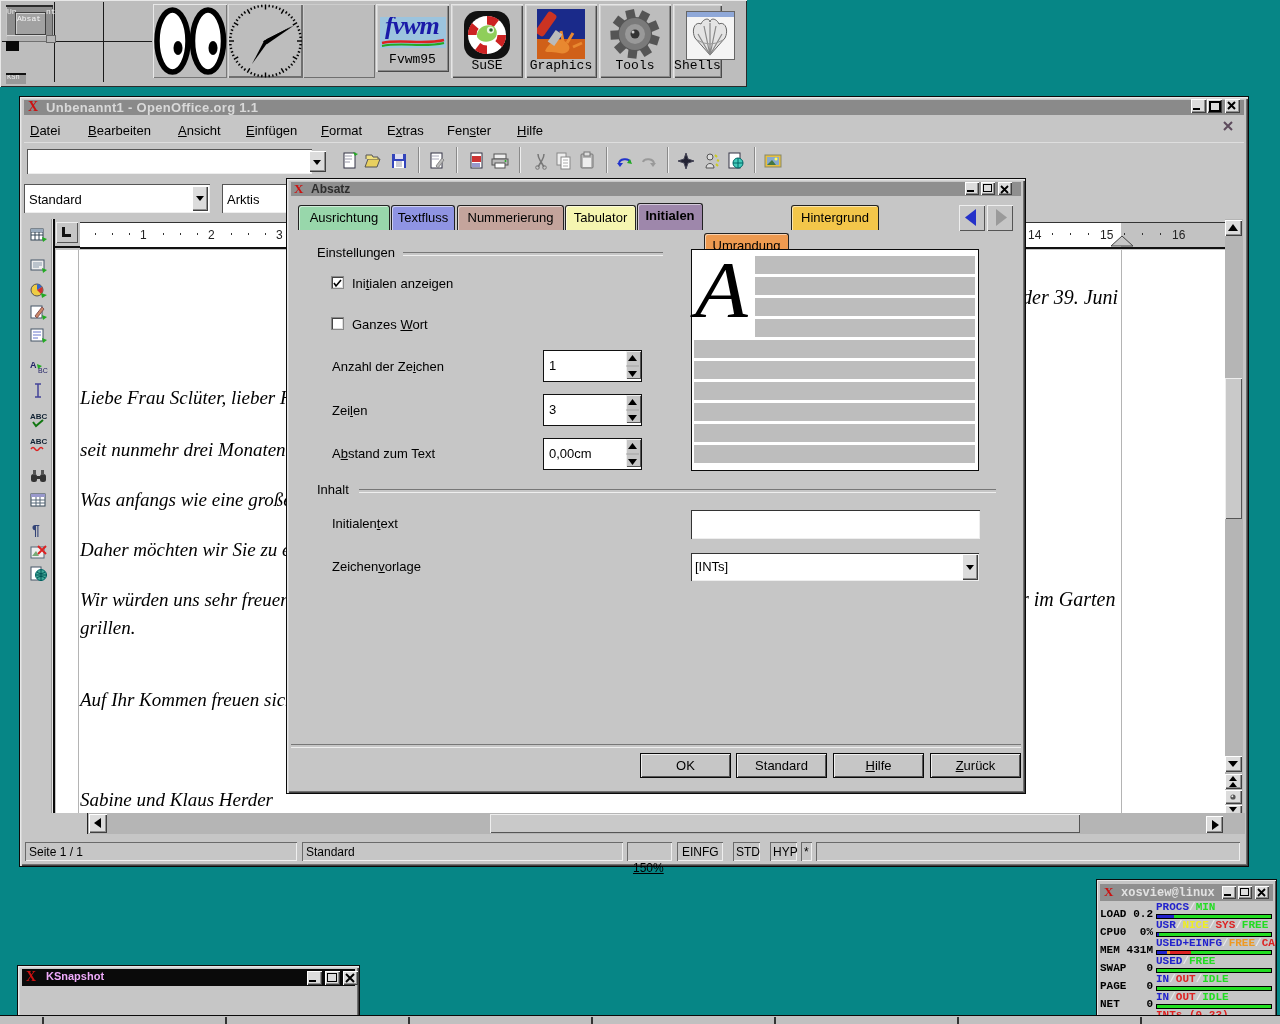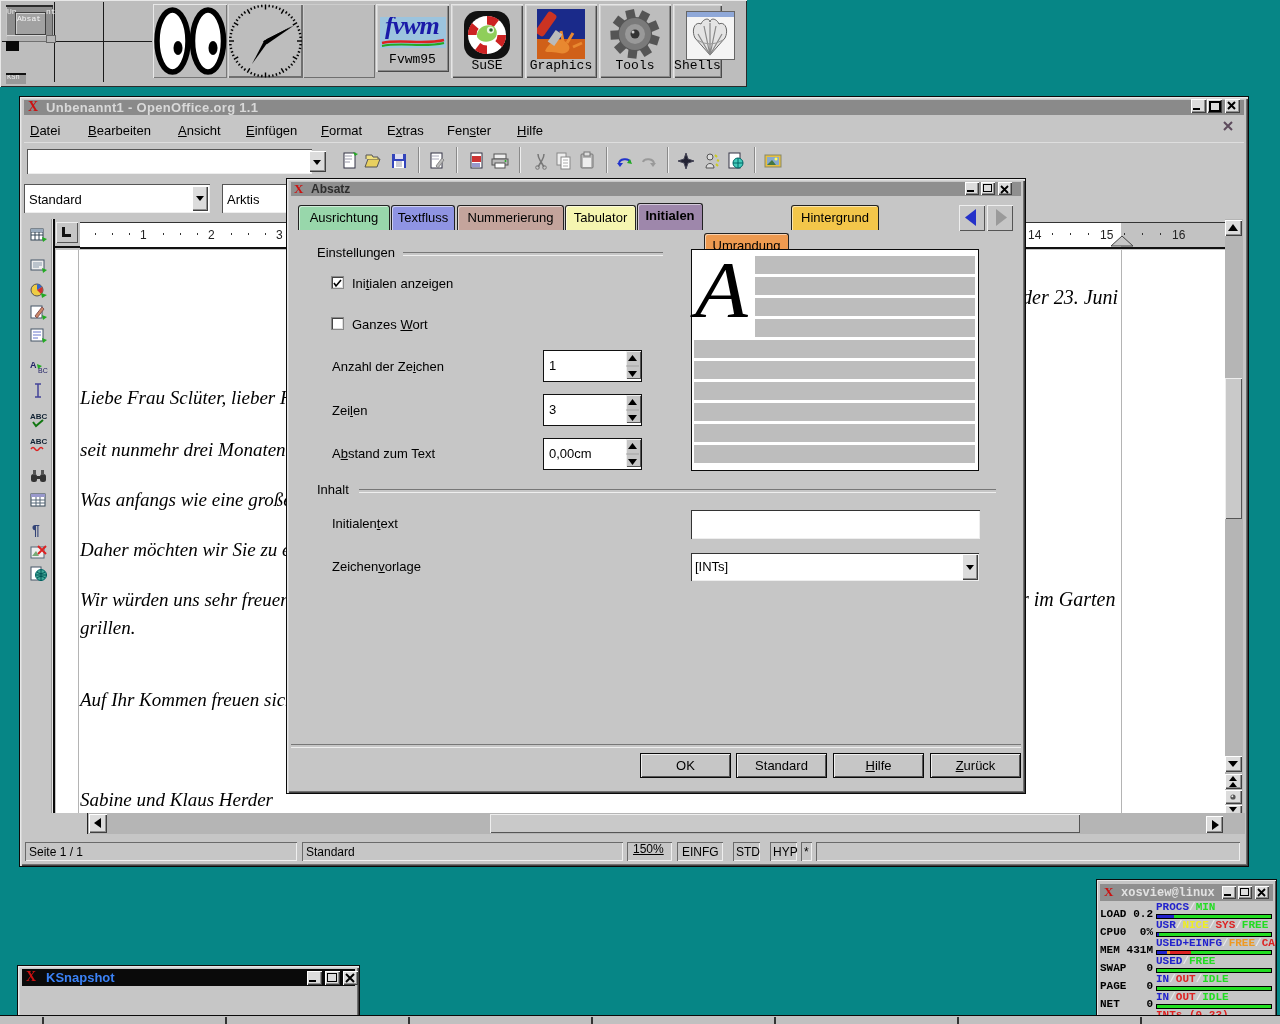--- a/index.html
+++ b/index.html
@@ -382,21 +382,21 @@
           </svg></div><div class="ab" style="left:5px;top:345px;width:19px;height:19px;"><svg width="19" height="19">
             <rect x="2" y="3" width="10" height="13" fill="#fff" stroke="#456"></rect>
             <circle cx="12" cy="11" r="5.5" fill="#4a9" stroke="#066"></circle>
             <path d="M7,11 h11 M12,6 v11 M8,8 a6,6 0 0 0 8,0 M8,14 a6,6 0 0 1 8,0" stroke="#055" fill="none"></path>
           </svg></div></span>
   </div>
   <div id="oo-doc" class="ab" style="left:36px;top:153px;width:1169px;height:563px;background:#fff;overflow:hidden;">
     <div class="ab" style="left:22px;top:0px;width:1px;height:564px;background:#b4b4b4;"></div>
     <div class="ab" style="left:1065px;top:0px;width:1px;height:564px;background:#b4b4b4;"></div>
 
-    <span class="hand ab" style="left:966px;top:36px;font-size:20px;">der 23. Juni</span>
+    <span class="hand ab" style="left:966px;top:36px;font-size:20px;">der 39. Juni</span>
     <span class="hand ab" style="left:24px;top:137px;font-size:19px;">Liebe Frau Sclüter, lieber H</span>
     <span class="hand ab" style="left:24px;top:189px;font-size:19px;">seit nunmehr drei Monaten l</span>
     <span class="hand ab" style="left:24px;top:239px;font-size:19px;">Was anfangs wie eine große</span>
     <span class="hand ab" style="left:24px;top:289px;font-size:19px;">Daher möchten wir Sie zu ei</span>
     <span class="hand ab" style="left:24px;top:339px;font-size:19px;">Wir würden uns sehr freuen,</span>
     <span class="hand ab" style="left:965px;top:338px;font-size:20px;">r im Garten</span>
     <span class="hand ab" style="left:24px;top:367px;font-size:19px;">grillen.</span>
     <span class="hand ab" style="left:24px;top:439px;font-size:19px;">Auf Ihr Kommen freuen sich</span>
     <span class="hand ab" style="left:24px;top:539px;font-size:19px;">Sabine und Klaus Herder</span>
   </div>
@@ -435,21 +435,21 @@
         </svg></div>
   </div>
   <div id="oo-status" class="ab" style="left:4px;top:743px;width:1220px;height:23px;font-size:12px;">
     <div class="ab in" style="left:1px;top:2px;width:272px;height:19px;">
         <span class="ab" style="left:4px;top:3px;">Seite 1 / 1</span>
       </div>
     <div class="ab in" style="left:278px;top:2px;width:321px;height:19px;">
         <span class="ab" style="left:4px;top:3px;">Standard</span>
       </div>
     <div class="ab in" style="left:603px;top:2px;width:45px;height:19px;">
-        <span class="ab" style="left:6px;top:0;text-decoration:underline;">150%</span>
+        <span class="ab" style="left:6px;top:19px;text-decoration:underline;">150%</span>
       </div>
     <div class="ab in" style="left:653px;top:2px;width:46px;height:19px;">
         <span class="ab" style="left:5px;top:3px;">EINFG</span>
       </div>
     <div class="ab in" style="left:709px;top:2px;width:27px;height:19px;">
         <span class="ab" style="left:3px;top:3px;">STD</span>
       </div>
     <div class="ab in" style="left:746px;top:2px;width:27px;height:19px;">
         <span class="ab" style="left:3px;top:3px;">HYP</span>
       </div>
@@ -610,21 +610,21 @@
       <div class="ab" style="left:56px;top:103px;width:116px;height:5px;background:#000;">
         <div class="ab" style="left:1px;top:1px;width:114px;height:3px;background:#22dd22;"></div>
       </div>
       <div class="ab" style="left:56px;top:108px;color:#dd2222">INTs (0-23)</div>
     </div>
 </div>
 
 <div id="ksnap" class="ab" style="left:18px;top:966px;width:341px;height:58px;background:#c6c6c6;box-shadow:0 0 0 1px #0a0a0a, inset 1px 1px 0 #e8e8e8, inset 2px 2px 0 #d5d5d5, inset -1px -1px 0 #424242, inset -2px -2px 0 #707070;">
   <div class="ab" style="left:4px;top:3px;width:333px;height:17px;background:#0a0a0a;">
     <div class="ab redx" style="left:4px;top:2px;font-size:14px;">X</div>
-    <div class="ab" style="left:24px;top:1px;font-size:13px;font-weight:bold;color:#3b82f6;">KSnapshot</div>
+    <div class="ab" style="left:24px;top:1px;font-size:11px;font-weight:bold;color:#f0abfc;">KSnapshot</div>
     <div class="ab wbtn" style="left:285px;top:2px;width:15px;height:14px;">
         <div class="ab" style="left:2px;top:9px;width:7px;height:2px;background:#000;"></div>
       </div>
     <div class="ab wbtn" style="left:303px;top:2px;width:15px;height:14px;">
         <div class="ab" style="left:2px;top:2px;width:8px;height:7px;border:1.5px solid #000;"></div>
       </div>
     <div class="ab wbtn" style="left:321px;top:2px;width:15px;height:14px;"><svg width="15" height="14">
           <path d="M3,3 L11,11 M11,3 L3,11" stroke="#000" stroke-width="2"></path>
         </svg></div>
   </div>

